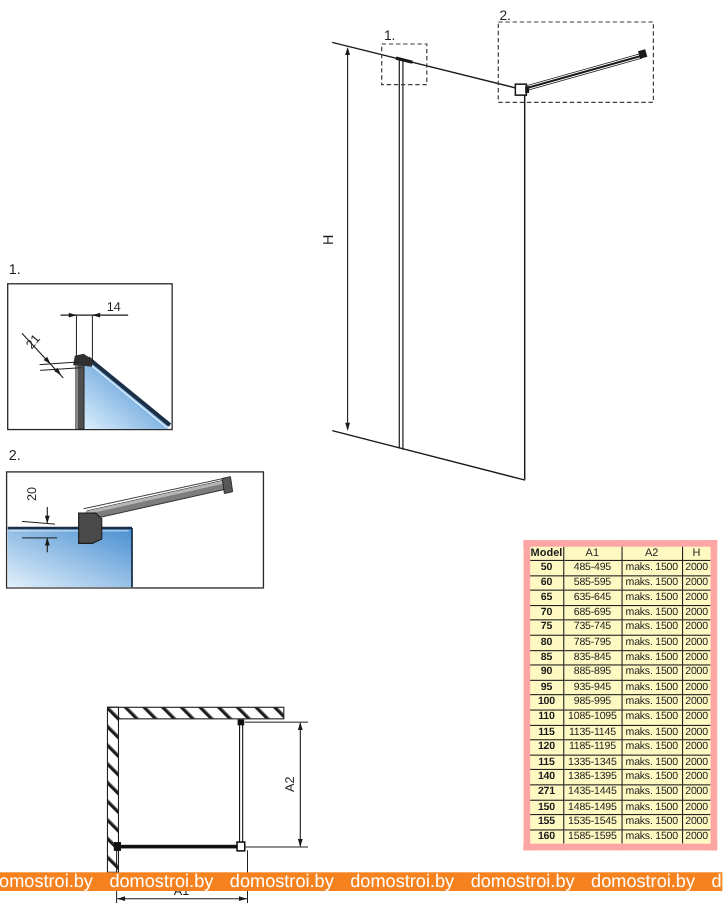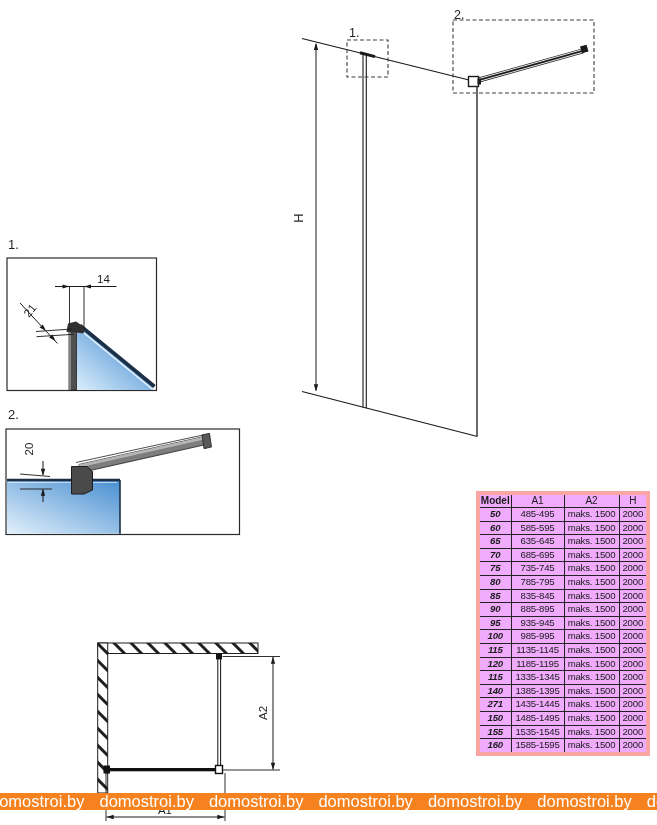--- a/index.html
+++ b/index.html
@@ -1,27 +1,27 @@
 <!DOCTYPE html>
 <html><head>
 <meta charset="utf-8">
 <style>
   html,body{margin:0;padding:0;background:#fff;}
   #stage{position:relative;width:657px;height:825px;background:#fff;overflow:hidden;
          font-family:"Liberation Sans",sans-serif;color:#1a1a1a;}
   .abs{position:absolute;}
   
   #size-table{position:absolute;left:476px;top:491px;border-collapse:collapse;
-              table-layout:fixed;border:4px solid #fca5a5;background:#f0abfc;z-index:2;}
+              table-layout:fixed;border:6px solid #fca5a5;background:#fef9c3;z-index:2;}
   #size-table th,#size-table td{border:1px solid #222;text-align:center;padding:0;
               white-space:nowrap;overflow:hidden;}
   #size-table th{height:12px;line-height:12px;font-size:10px;font-weight:normal;}
   #size-table th.model-h{font-weight:bold;}
   #size-table td{height:12.6px;line-height:12.6px;font-size:9.6px;letter-spacing:-0.2px;}
-  #size-table td.model-cell{font-weight:bold;font-style:italic;}
+  #size-table td.model-cell{font-weight:bold;}
   .c1{width:33px;} .c2{width:53px;} .c3{width:55px;} .c4{width:29px;}
   
   #watermark{position:absolute;left:0;top:793px;width:657px;height:17px;z-index:5;
              display:flex;align-items:center;white-space:nowrap;overflow:hidden;}
   #watermark span{color:#fff;font-size:16.5px;line-height:17px;margin-right:15px;}
   #watermark span:first-child{margin-left:-10px;}
   svg text{fill:#1f1f1f;}
 </style>
 </head>
 <body>
@@ -257,20 +257,26 @@
           <td class="val-cell">maks. 1500</td>
           <td class="val-cell">2000</td>
         </tr>
         <tr>
           <td class="model-cell">100</td>
           <td class="val-cell">985-995</td>
           <td class="val-cell">maks. 1500</td>
           <td class="val-cell">2000</td>
         </tr>
         <tr>
+          <td class="model-cell">110</td>
+          <td class="val-cell">1085-1095</td>
+          <td class="val-cell">maks. 1500</td>
+          <td class="val-cell">2000</td>
+        </tr>
+        <tr>
           <td class="model-cell">115</td>
           <td class="val-cell">1135-1145</td>
           <td class="val-cell">maks. 1500</td>
           <td class="val-cell">2000</td>
         </tr>
         <tr>
           <td class="model-cell">120</td>
           <td class="val-cell">1185-1195</td>
           <td class="val-cell">maks. 1500</td>
           <td class="val-cell">2000</td>

